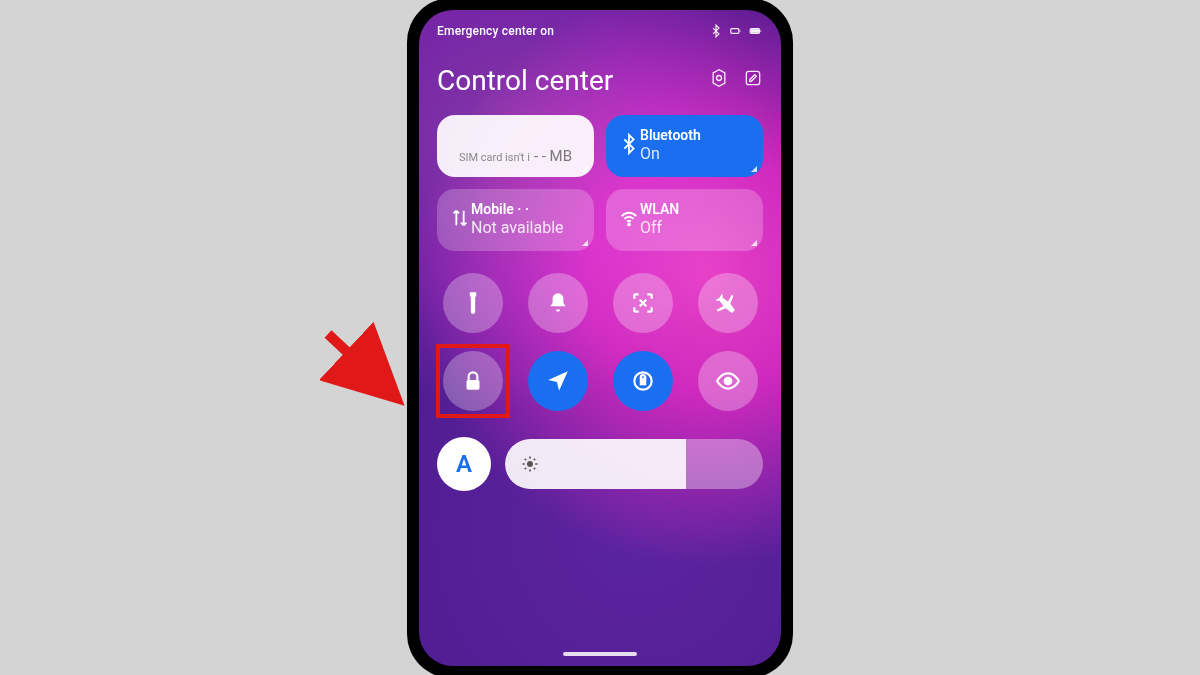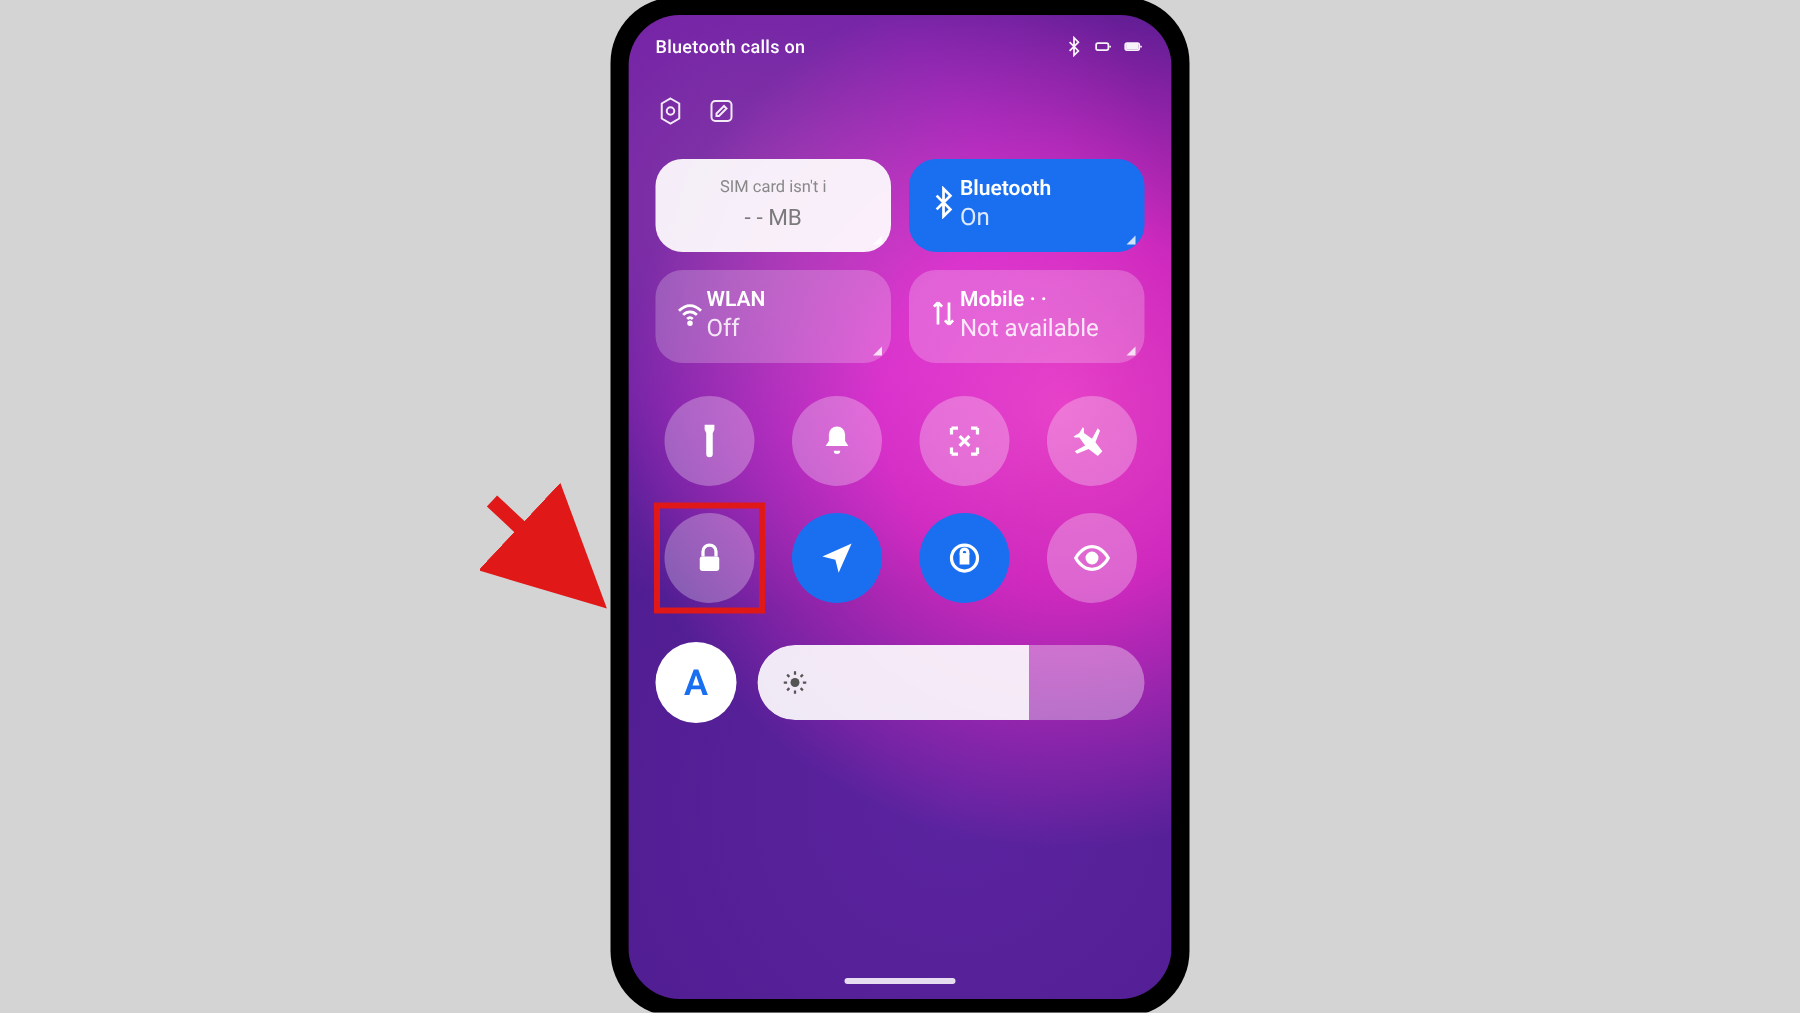--- a/index.html
+++ b/index.html
@@ -66,21 +66,21 @@
     flex:1;
     border-radius: 18px;
     padding: 12px 12px;
     display:flex;
     align-items:center;
     min-height: 62px;
     box-sizing:border-box;
   }
   .tile-label { font-size:14px; font-weight:600; line-height:1.1; }
   .tile-sub { font-size:16px; opacity:.85; font-weight:400; }
-  .tile-sim { background: rgba(255,255,255,0.92); color:#555; flex-direction:column; align-items:center; justify-content:center; gap:4px; }
+  .tile-sim { background: rgba(255,255,255,0.92); color:#555; align-items:flex-end; justify-content:center; gap:4px; }
   .tile-sim .tile-label { font-size:11px; color:#888; font-weight:400; }
   .tile-sim .tile-sub { font-size:15px; color:#666; }
   .tile-blue { background:#1a6ff0; }
   .tile-dim { background: rgba(255,255,255,0.22); }
   .tile-icon svg { width:22px; height:22px; }
   .toggle-grid {
     display:grid;
     grid-template-columns: repeat(4, 1fr);
     gap:18px 18px;
     margin-top:22px;
@@ -142,38 +142,39 @@
   }
   .tile { position:relative; }
 </style>
 </head>
 <body>
 
 <div class="phone">
  <div class="screen">
 
   <div class="statusbar">
-    <span>Bluetooth calls on</span>
+    <span>Emergency center on</span>
     <span class="status-icons">
       <svg viewBox="0 0 24 24" fill="none" stroke="white" stroke-width="2">
             <path d="M7 7l10 10-5 5V2l5 5L7 17"></path>
           </svg>
       <svg viewBox="0 0 24 24" fill="none" stroke="white" stroke-width="2">
             <rect x="3" y="8" width="14" height="8" rx="2"></rect>
             <path d="M19 11v2"></path>
           </svg>
       <svg viewBox="0 0 24 24" fill="none" stroke="white" stroke-width="2">
             <rect x="2" y="8" width="16" height="8" rx="2"></rect>
             <rect x="4" y="10" width="12" height="4" fill="white"></rect>
             <path d="M20 11v2"></path>
           </svg>
     </span>
   </div>
 
   <div class="header">
+    <h1>Control center</h1>
     <div class="header-actions">
       <span>
         <svg viewBox="0 0 24 24" fill="none" stroke="white" stroke-width="1.6">
               <polygon points="12,2 19,6 19,18 12,22 5,18 5,6"></polygon>
               <circle cx="12" cy="12" r="3"></circle>
             </svg>
       </span>
       <span>
         <svg viewBox="0 0 24 24" fill="none" stroke="white" stroke-width="1.6">
               <rect x="4" y="4" width="16" height="16" rx="3"></rect>
@@ -197,44 +198,44 @@
       </span>
       <span>
         <div class="tile-label">Bluetooth</div>
         <div class="tile-sub">On</div>
       </span>
       <span class="tile-corner"></span>
     </div>
   </div>
 
   <div class="tiles-row">
+    <div class="tile tile-dim">
+      <span class="tile-icon">
+        <svg viewBox="0 0 24 24" fill="none" stroke="white" stroke-width="2">
+              <path d="M8 4v16M8 4l-3 3M8 4l3 3M16 20V4M16 20l-3-3M16 20l3-3"></path>
+            </svg>
+      </span>
+      <span>
+        <div class="tile-label">Mobile · ·</div>
+        <div class="tile-sub">Not available</div>
+      </span>
+      <span class="tile-corner"></span>
+    </div>
     <div class="tile tile-dim">
       <span class="tile-icon">
         <svg viewBox="0 0 24 24" fill="none" stroke="white" stroke-width="2">
               <path d="M4 10c5-5 11-5 16 0"></path>
               <path d="M7 13c3-3 7-3 10 0"></path>
               <path d="M10 16c1.3-1.3 2.7-1.3 4 0"></path>
               <circle cx="12" cy="19" r="1" fill="white"></circle>
             </svg>
       </span>
       <span>
         <div class="tile-label">WLAN</div>
         <div class="tile-sub">Off</div>
-      </span>
-      <span class="tile-corner"></span>
-    </div>
-    <div class="tile tile-dim">
-      <span class="tile-icon">
-        <svg viewBox="0 0 24 24" fill="none" stroke="white" stroke-width="2">
-              <path d="M8 4v16M8 4l-3 3M8 4l3 3M16 20V4M16 20l-3-3M16 20l3-3"></path>
-            </svg>
-      </span>
-      <span>
-        <div class="tile-label">Mobile · ·</div>
-        <div class="tile-sub">Not available</div>
       </span>
       <span class="tile-corner"></span>
     </div>
   </div>
 
   <div class="toggle-grid">
     <div class="tog tog-dim">
       <svg viewBox="0 0 24 24" fill="white">
             <path d="M9 2h6v3l-1 2v13a2 2 0 01-4 0V7L9 5V2z"></path>
           </svg>

